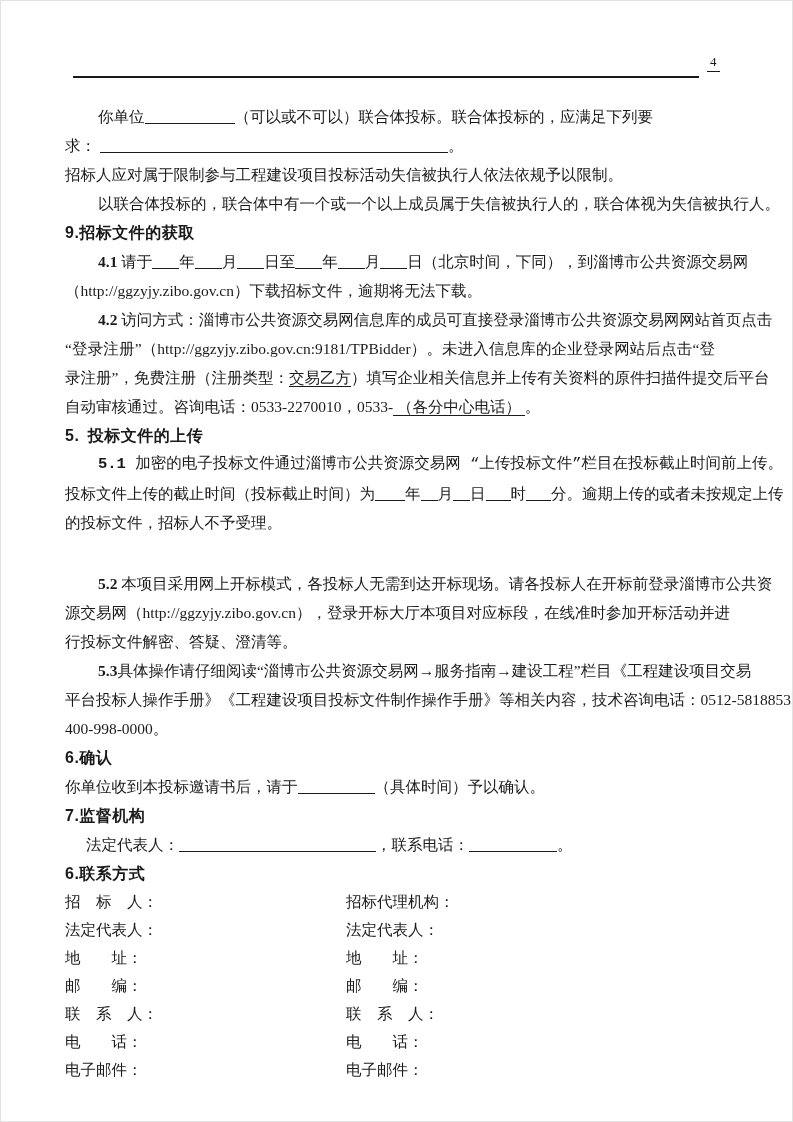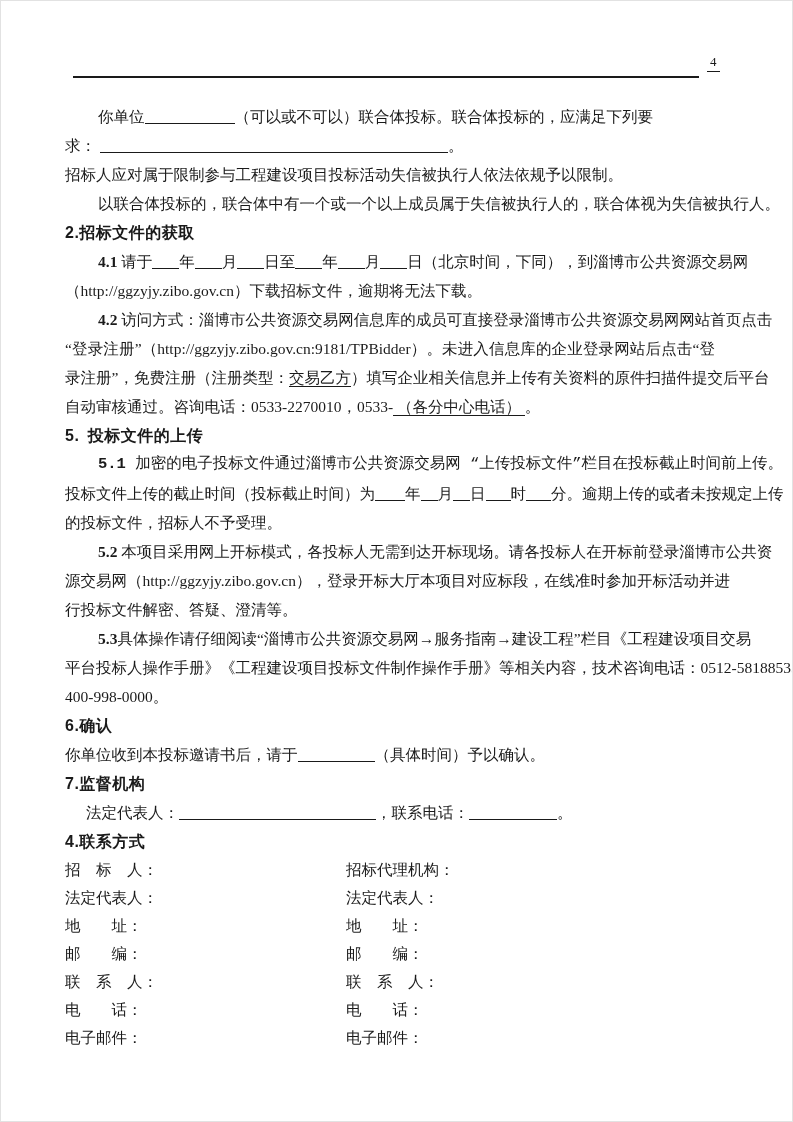--- a/index.html
+++ b/index.html
@@ -66,42 +66,42 @@
 <body>
 
 <div class="page">
   <div class="header-rule"></div>
   <div class="page-number">4</div>
   <div class="content" id="doc-lines">
       <div class="line" style="padding-left: 33px;"><span class="">你单位</span><span class="blank" style="width: 90px;"></span><span class="">（可以或不可以）联合体投标。联合体投标的，应满足下列要</span></div>
       <div class="line"><span class="">求： </span><span class="blank" style="width: 348px;"></span><span class="">。</span></div>
       <div class="line"><span class="">招标人应对属于限制参与工程建设项目投标活动失信被执行人依法依规予以限制。</span></div>
       <div class="line just" style="padding-left: 33px;"><span class="">以联合体投标的，联合体中有一个或一个以上成员属于失信被执行人的，联合体视为失信被执行人。</span></div>
-      <div class="line heading"><span class="">2.招标文件的获取</span></div>
+      <div class="line heading"><span class="">9.招标文件的获取</span></div>
       <div class="line just" style="padding-left: 33px;"><span class="seg-b ">4.1 </span><span class="">请于</span><span class="blank" style="width: 27px;"></span><span class="">年</span><span class="blank" style="width: 27px;"></span><span class="">月</span><span class="blank" style="width: 27px;"></span><span class="">日至</span><span class="blank" style="width: 27px;"></span><span class="">年</span><span class="blank" style="width: 27px;"></span><span class="">月</span><span class="blank" style="width: 27px;"></span><span class="">日（北京时间，下同），到淄博市公共资源交易网</span></div>
       <div class="line"><span class="">（http://ggzyjy.zibo.gov.cn）下载招标文件，逾期将无法下载。</span></div>
       <div class="line just" style="padding-left: 33px;"><span class="seg-b ">4.2 </span><span class="">访问方式：淄博市公共资源交易网信息库的成员可直接登录淄博市公共资源交易网网站首页点击</span></div>
       <div class="line just"><span class="">“登录注册”（http://ggzyjy.zibo.gov.cn:9181/TPBidder）。未进入信息库的企业登录网站后点击“登</span></div>
       <div class="line just"><span class="">录注册”，免费注册（注册类型：</span><span class="seg-u">交易乙方</span><span class="">）填写企业相关信息并上传有关资料的原件扫描件提交后平台</span></div>
       <div class="line"><span class="">自动审核通过。咨询电话：0533-2270010，0533-</span><span class="seg-u">&nbsp;（各分中心电话）&nbsp;</span><span class="">。</span></div>
       <div class="line heading"><span class="">5. 投标文件的上传</span></div>
       <div class="line just" style="padding-left: 33px; font-family: Liberation Mono, monospace;"><span class="seg-b ">5.1 </span><span class="">加密的电子投标文件通过淄博市公共资源交易网 “上传投标文件”栏目在投标截止时间前上传。</span></div>
       <div class="line just"><span class="">投标文件上传的截止时间（投标截止时间）为</span><span class="blank" style="width: 30px;"></span><span class="">年</span><span class="blank" style="width: 17px;"></span><span class="">月</span><span class="blank" style="width: 17px;"></span><span class="">日</span><span class="blank" style="width: 25px;"></span><span class="">时</span><span class="blank" style="width: 25px;"></span><span class="">分。逾期上传的或者未按规定上传</span></div>
       <div class="line"><span class="">的投标文件，招标人不予受理。</span></div>
-      <div class="line just" style="padding-left: 33px;"><span class="seg-b ">5.2 </span><span class="">本项目采用网上开标模式，各投标人无需到达开标现场。请各投标人在开标前登录淄博市公共资</span></div>
+      <div class="line just" style="padding-left: 33px; margin-top: 32px;"><span class="seg-b ">5.2 </span><span class="">本项目采用网上开标模式，各投标人无需到达开标现场。请各投标人在开标前登录淄博市公共资</span></div>
       <div class="line just"><span class="">源交易网（http://ggzyjy.zibo.gov.cn），登录开标大厅本项目对应标段，在线准时参加开标活动并进</span></div>
       <div class="line"><span class="">行投标文件解密、答疑、澄清等。</span></div>
       <div class="line just" style="padding-left: 33px;"><span class="seg-b ">5.3</span><span class="">具体操作请仔细阅读“淄博市公共资源交易网→服务指南→建设工程”栏目《工程建设项目交易</span></div>
       <div class="line just"><span class="">平台投标人操作手册》《工程建设项目投标文件制作操作手册》等相关内容，技术咨询电话：0512-58188535、</span></div>
       <div class="line"><span class="">400-998-0000。</span></div>
       <div class="line heading"><span class="">6.确认</span></div>
       <div class="line"><span class="">你单位收到本投标邀请书后，请于</span><span class="blank" style="width: 77px;"></span><span class="">（具体时间）予以确认。</span></div>
       <div class="line heading"><span class="">7.监督机构</span></div>
       <div class="line" style="padding-left: 21px;"><span class="">法定代表人：</span><span class="blank" style="width: 197px;"></span><span class="">，联系电话：</span><span class="blank" style="width: 88px;"></span><span class="">。</span></div>
-      <div class="line heading"><span class="">4.联系方式</span></div>
+      <div class="line heading"><span class="">6.联系方式</span></div>
       <div class="contact-row"><span class="contact-left">招　标　人：</span><span class="contact-right">招标代理机构：</span></div>
       <div class="contact-row"><span class="contact-left">法定代表人：</span><span class="contact-right">法定代表人：</span></div>
       <div class="contact-row"><span class="contact-left">地　　址：</span><span class="contact-right">地　　址：</span></div>
       <div class="contact-row"><span class="contact-left">邮　　编：</span><span class="contact-right">邮　　编：</span></div>
       <div class="contact-row"><span class="contact-left">联　系　人：</span><span class="contact-right">联　系　人：</span></div>
       <div class="contact-row"><span class="contact-left">电　　话：</span><span class="contact-right">电　　话：</span></div>
       <div class="contact-row"><span class="contact-left">电子邮件：</span><span class="contact-right">电子邮件：</span></div>
     </div>
 </div>
 

